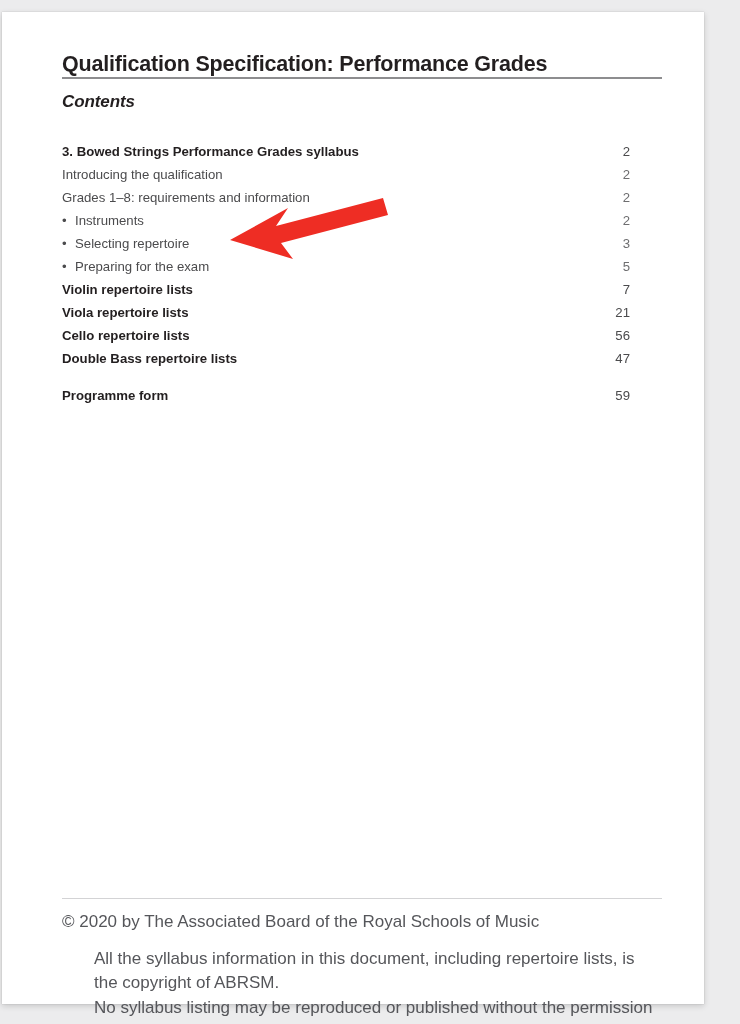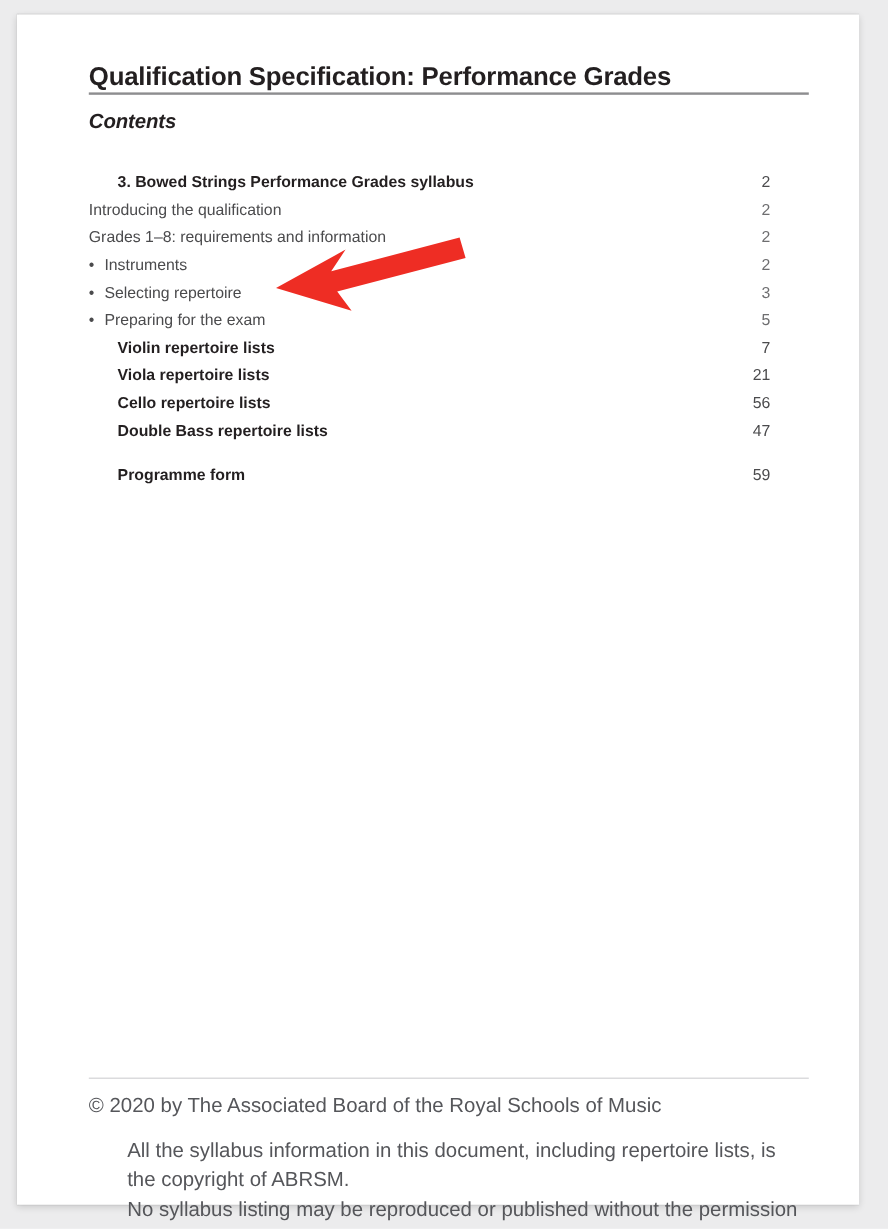--- a/index.html
+++ b/index.html
@@ -12,21 +12,21 @@
     height: 1024px;
     background: #ececed;
     font-family: "Liberation Sans", sans-serif;
     overflow: hidden;
     position: relative;
   }
 
   
   .page-shadow {
     position: absolute;
-    left: 14px;
+    left: 2px;
     top: 12px;
     width: 702px;
     height: 992px;
     background: #ffffff;
     box-shadow: 0 2px 6px rgba(0,0,0,0.16), 0 0 1px rgba(0,0,0,0.22);
   }
   .page-inner {
     position: absolute;
     left: 0;
     top: 0;
@@ -97,21 +97,20 @@
     position: absolute;
     left: 0px;
     top: 0;
     font-size: 13.2px;
     color: #4b4b4d;
   }
   .toc-row.bold .toc-label,
   .toc-row.bold .toc-page {
     font-weight: bold;
     color: #231f20;
-    margin-left: 24px;
   }
   .toc-page {
     position: absolute;
     right: 32px;
     top: 0;
     text-align: right;
     color: #6e6e70;
     font-weight: normal;
   }
   .toc-row.bold .toc-page {

